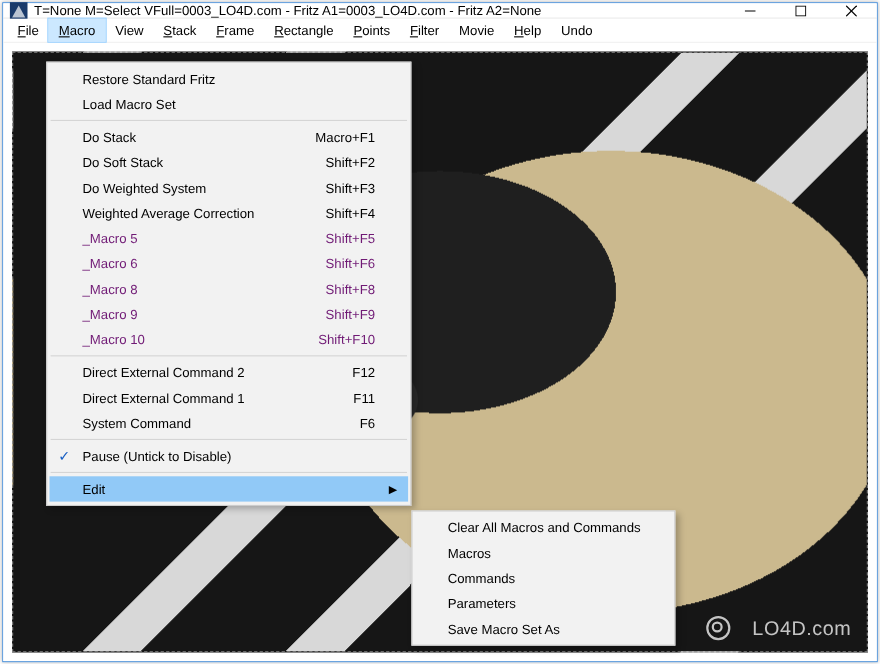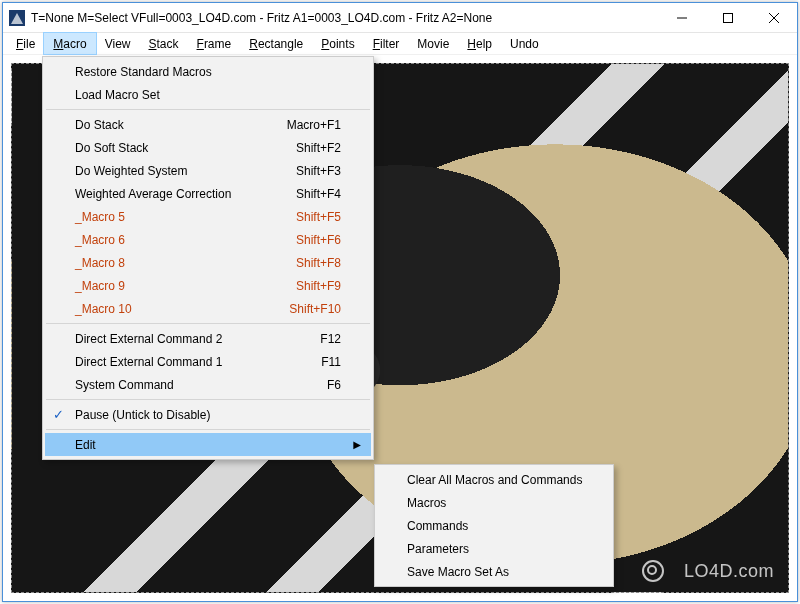--- a/index.html
+++ b/index.html
@@ -20,21 +20,21 @@
       margin: 2px;
       background: #fff;
       border: 1px solid #4a90d9;
       position: relative;
       display: flex;
       flex-direction: column;
       box-shadow: 0 0 4px rgba(0,0,0,0.3);
     }
     
     .titlebar {
-      height: 30px;
+      height: 14px;
       background: #ffffff;
       display: flex;
       align-items: center;
       padding: 0 0 0 6px;
       border-bottom: 1px solid #e5e5e5;
     }
     .app-icon {
       width: 16px; height:16px;
       background: #1a3a6a;
       margin-right: 6px;
@@ -142,21 +142,21 @@
       display:flex;
       align-items:center;
       height:23px;
       padding: 0 30px 0 30px;
       font-size:12px;
       color:#000;
       position:relative;
       cursor:default;
       white-space:nowrap;
     }
-    .dd-item.disabled { color:#c2410c; }
+    .dd-item.disabled { color:#701a75; }
     .dd-item .shortcut {
       margin-left:auto;
       padding-left:34px;
       color:inherit;
     }
     .dd-item.highlight { background:#91c9f7; }
     .dd-item .check {
       position:absolute;
       left:8px;
       color:#1a60c4;
@@ -234,21 +234,21 @@
     <div class="image-canvas">
       <div class="watermark">
         <span class="wm-icon"></span>
         <span>LO4D.com</span>
       </div>
     </div>
   </div>
 
   <div class="dropdown main" id="dd-main">
       <div class="dd-item">
-        <span>Restore Standard Macros</span>
+        <span>Restore Standard Fritz</span>
       </div>
       <div class="dd-item">
         <span>Load Macro Set</span>
       </div>
       <div class="dd-sep"></div>
       <div class="dd-item">
         <span>Do Stack</span>
         <span class="shortcut">Macro+F1</span>
       </div>
       <div class="dd-item">

